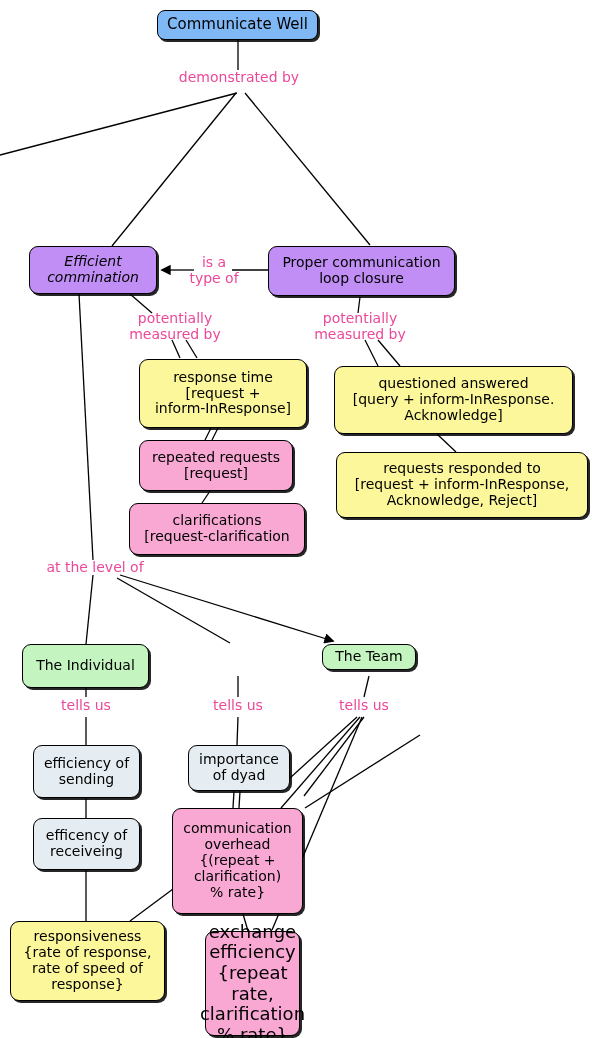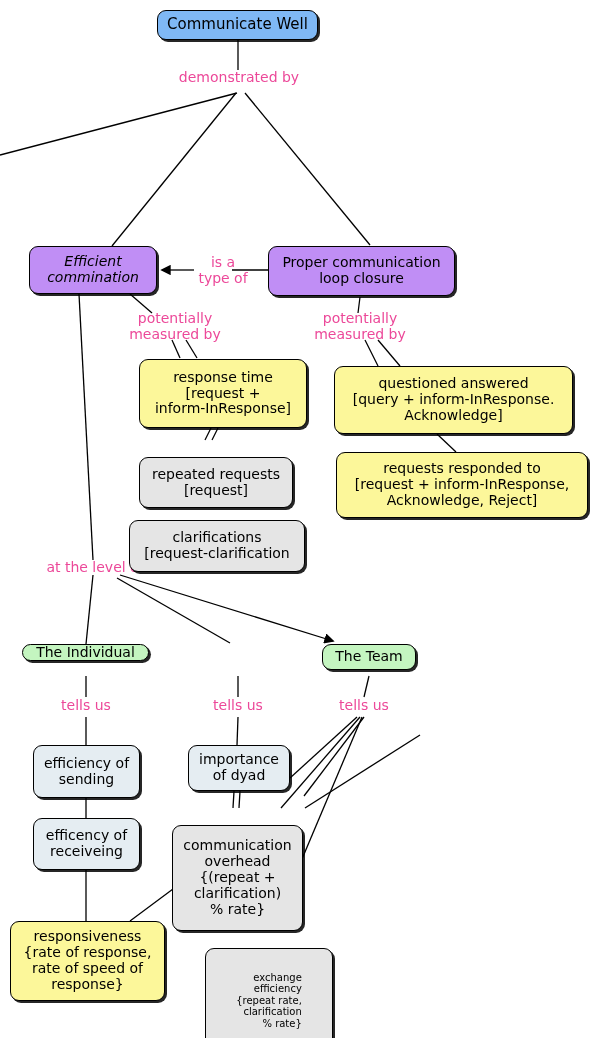--- a/index.html
+++ b/index.html
@@ -38,21 +38,21 @@
     line-height: 1.14;
     color: #000000;
     box-shadow: 2px 2px 0 rgba(0,0,0,0.85);
     z-index: 5;
     padding: 2px 4px;
     white-space: pre-line;
   }
   .n-blue   { background: #7fb8f5; }
   .n-purple { background: #c08ef5; }
   .n-yellow { background: #fcf79a; }
-  .n-gray   { background: #e5e5e5; margin-top: 17px; }
+  .n-gray   { background: #f9a8d4; }
   .n-green  { background: #c4f5c0; }
   .n-ltblue { background: #e5edf2; }
 
   .lbl {
     position: absolute;
     color: #ec4899;
     background: transparent;
     text-align: center;
     line-height: 1.12;
     z-index: 4;
@@ -121,21 +121,21 @@
       <line x1="364" y1="717" x2="304" y2="796"></line>
       <line x1="362" y1="717" x2="272" y2="930"></line>
       <line x1="305" y1="808" x2="420" y2="735"></line>
 
       <line x1="243" y1="914" x2="248" y2="931"></line>
 
       <line x1="173" y1="889" x2="130" y2="921"></line>
     </g>
   </svg>
 
-  <div class="node n-blue" style="left:157px; top:10px; width:161px; height:30px; font-size:15px;">Communicate Well</div>
+  <div class="node n-blue" style="left:157px; top:10px; width:161px; height:30px; font-size:15px;border-radius:8px;">Communicate Well</div>
 
   <div class="node n-purple" style="left:29px; top:246px; width:128px; height:48px; font-size:14px;font-style:italic;">Efficient
 commination</div>
 
   <div class="node n-yellow" style="left:139px; top:359px; width:168px; height:69px; font-size:14px;">response time
 [request +
 inform-InResponse]</div>
 
   <div class="node n-purple" style="left:268px; top:246px; width:187px; height:50px; font-size:14px;">Proper communication
 loop closure</div>
@@ -147,21 +147,21 @@
 [request-clarification</div>
 
   <div class="node n-yellow" style="left:334px; top:366px; width:239px; height:68px; font-size:14px;">questioned answered
 [query + inform-InResponse.
 Acknowledge]</div>
 
   <div class="node n-yellow" style="left:336px; top:452px; width:252px; height:66px; font-size:14px;">requests responded to
 [request + inform-InResponse,
 Acknowledge, Reject]</div>
 
-  <div class="node n-green" style="left:22px; top:644px; width:127px; height:17px; font-size:14px;">The Individual</div>
+  <div class="node n-green" style="left:22px; top:644px; width:127px; height:44px; font-size:14px;">The Individual</div>
 
 
   <div class="node n-green" style="left:322px; top:644px; width:94px; height:26px; font-size:14px;">The Team</div>
 
   <div class="node n-ltblue" style="left:33px; top:745px; width:107px; height:53px; font-size:14px;">efficiency of
 sending</div>
 
   <div class="node n-ltblue" style="left:33px; top:818px; width:107px; height:52px; font-size:14px;">efficency of
 receiveing</div>
 
@@ -172,29 +172,29 @@
 overhead
 {(repeat +
 clarification)
 % rate}</div>
 
   <div class="node n-yellow" style="left:10px; top:921px; width:155px; height:80px; font-size:14px;">responsiveness
 {rate of response,
 rate of speed of
 response}</div>
 
-  <div class="node n-gray" style="left:205px; top:931px; width:128px; height:105px; font-size:10px;text-align:right;">exchange
+  <div class="node n-gray" style="left:205px; top:931px; width:95px; height:105px; font-size:18px;">exchange
 efficiency
 {repeat rate,
 clarification
 % rate}</div>
 
   <div class="lbl" style="left:168px; top:70px; width:142px; font-size:14px;">demonstrated by</div>
 
-  <div class="lbl" style="left:183px; top:255px; width:80px; font-size:14px;">is a
+  <div class="lbl" style="left:174px; top:255px; width:80px; font-size:14px;">is a
 type of</div>
 
   <div class="lbl" style="left:117px; top:311px; width:116px; font-size:14px;">potentially
 measured by</div>
 
   <div class="lbl" style="left:302px; top:311px; width:116px; font-size:14px;">potentially
 measured by</div>
 
   <div class="lbl" style="left:34px; top:560px; width:122px; font-size:14px;">at the level of</div>
 

